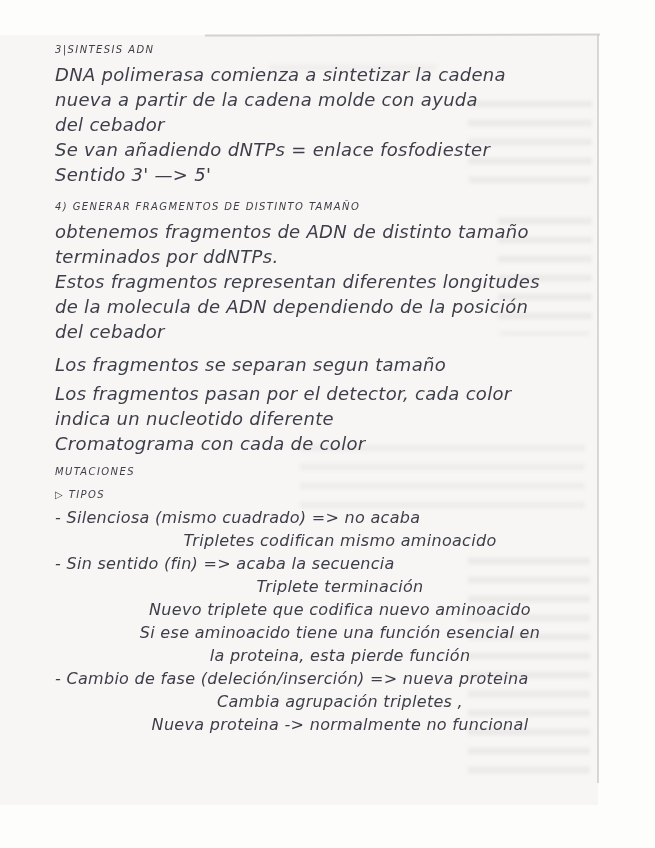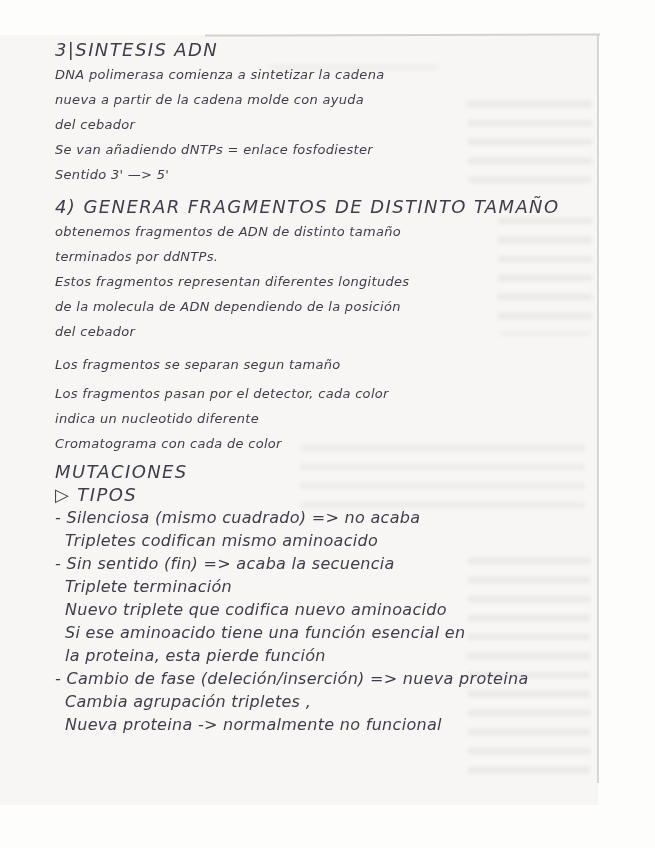--- a/index.html
+++ b/index.html
@@ -42,34 +42,34 @@
   .notes {
     position: absolute; left: 55px; top: 38px; width: 560px;
     color: var(--ink, #3e3e4a);
     font-style: italic;
     letter-spacing: 0.3px;
   }
   .sec { margin: 0 0 8px 0; }
   .sec.tight { margin-bottom: 4px; }
   .sec.flush { margin-bottom: 0; }
   .heading {
-    font-size: 18px;
+    font-size: 10px;
     line-height: 24px;
     letter-spacing: 1.4px;
     font-style: italic;
     white-space: nowrap;
   }
   .line {
-    font-size: 13px;
+    font-size: 18px;
     line-height: 25px;
     white-space: nowrap;
   }
   .sec-tipos .heading { line-height: 22px; }
   .sec-tipos .line { font-size: 16px; line-height: 23px; }
-  .sec-tipos .line.cont { padding-left: 10px; }
+  .sec-tipos .line.cont { padding-left: 10px; text-align: center; }
 </style>
 </head>
 <body>
 
 <div class="scan">
   <div class="paper-shade"></div>
   <div class="edge top"></div>
   <div class="edge right"></div>
 
   <div class="ghost g5"></div>

